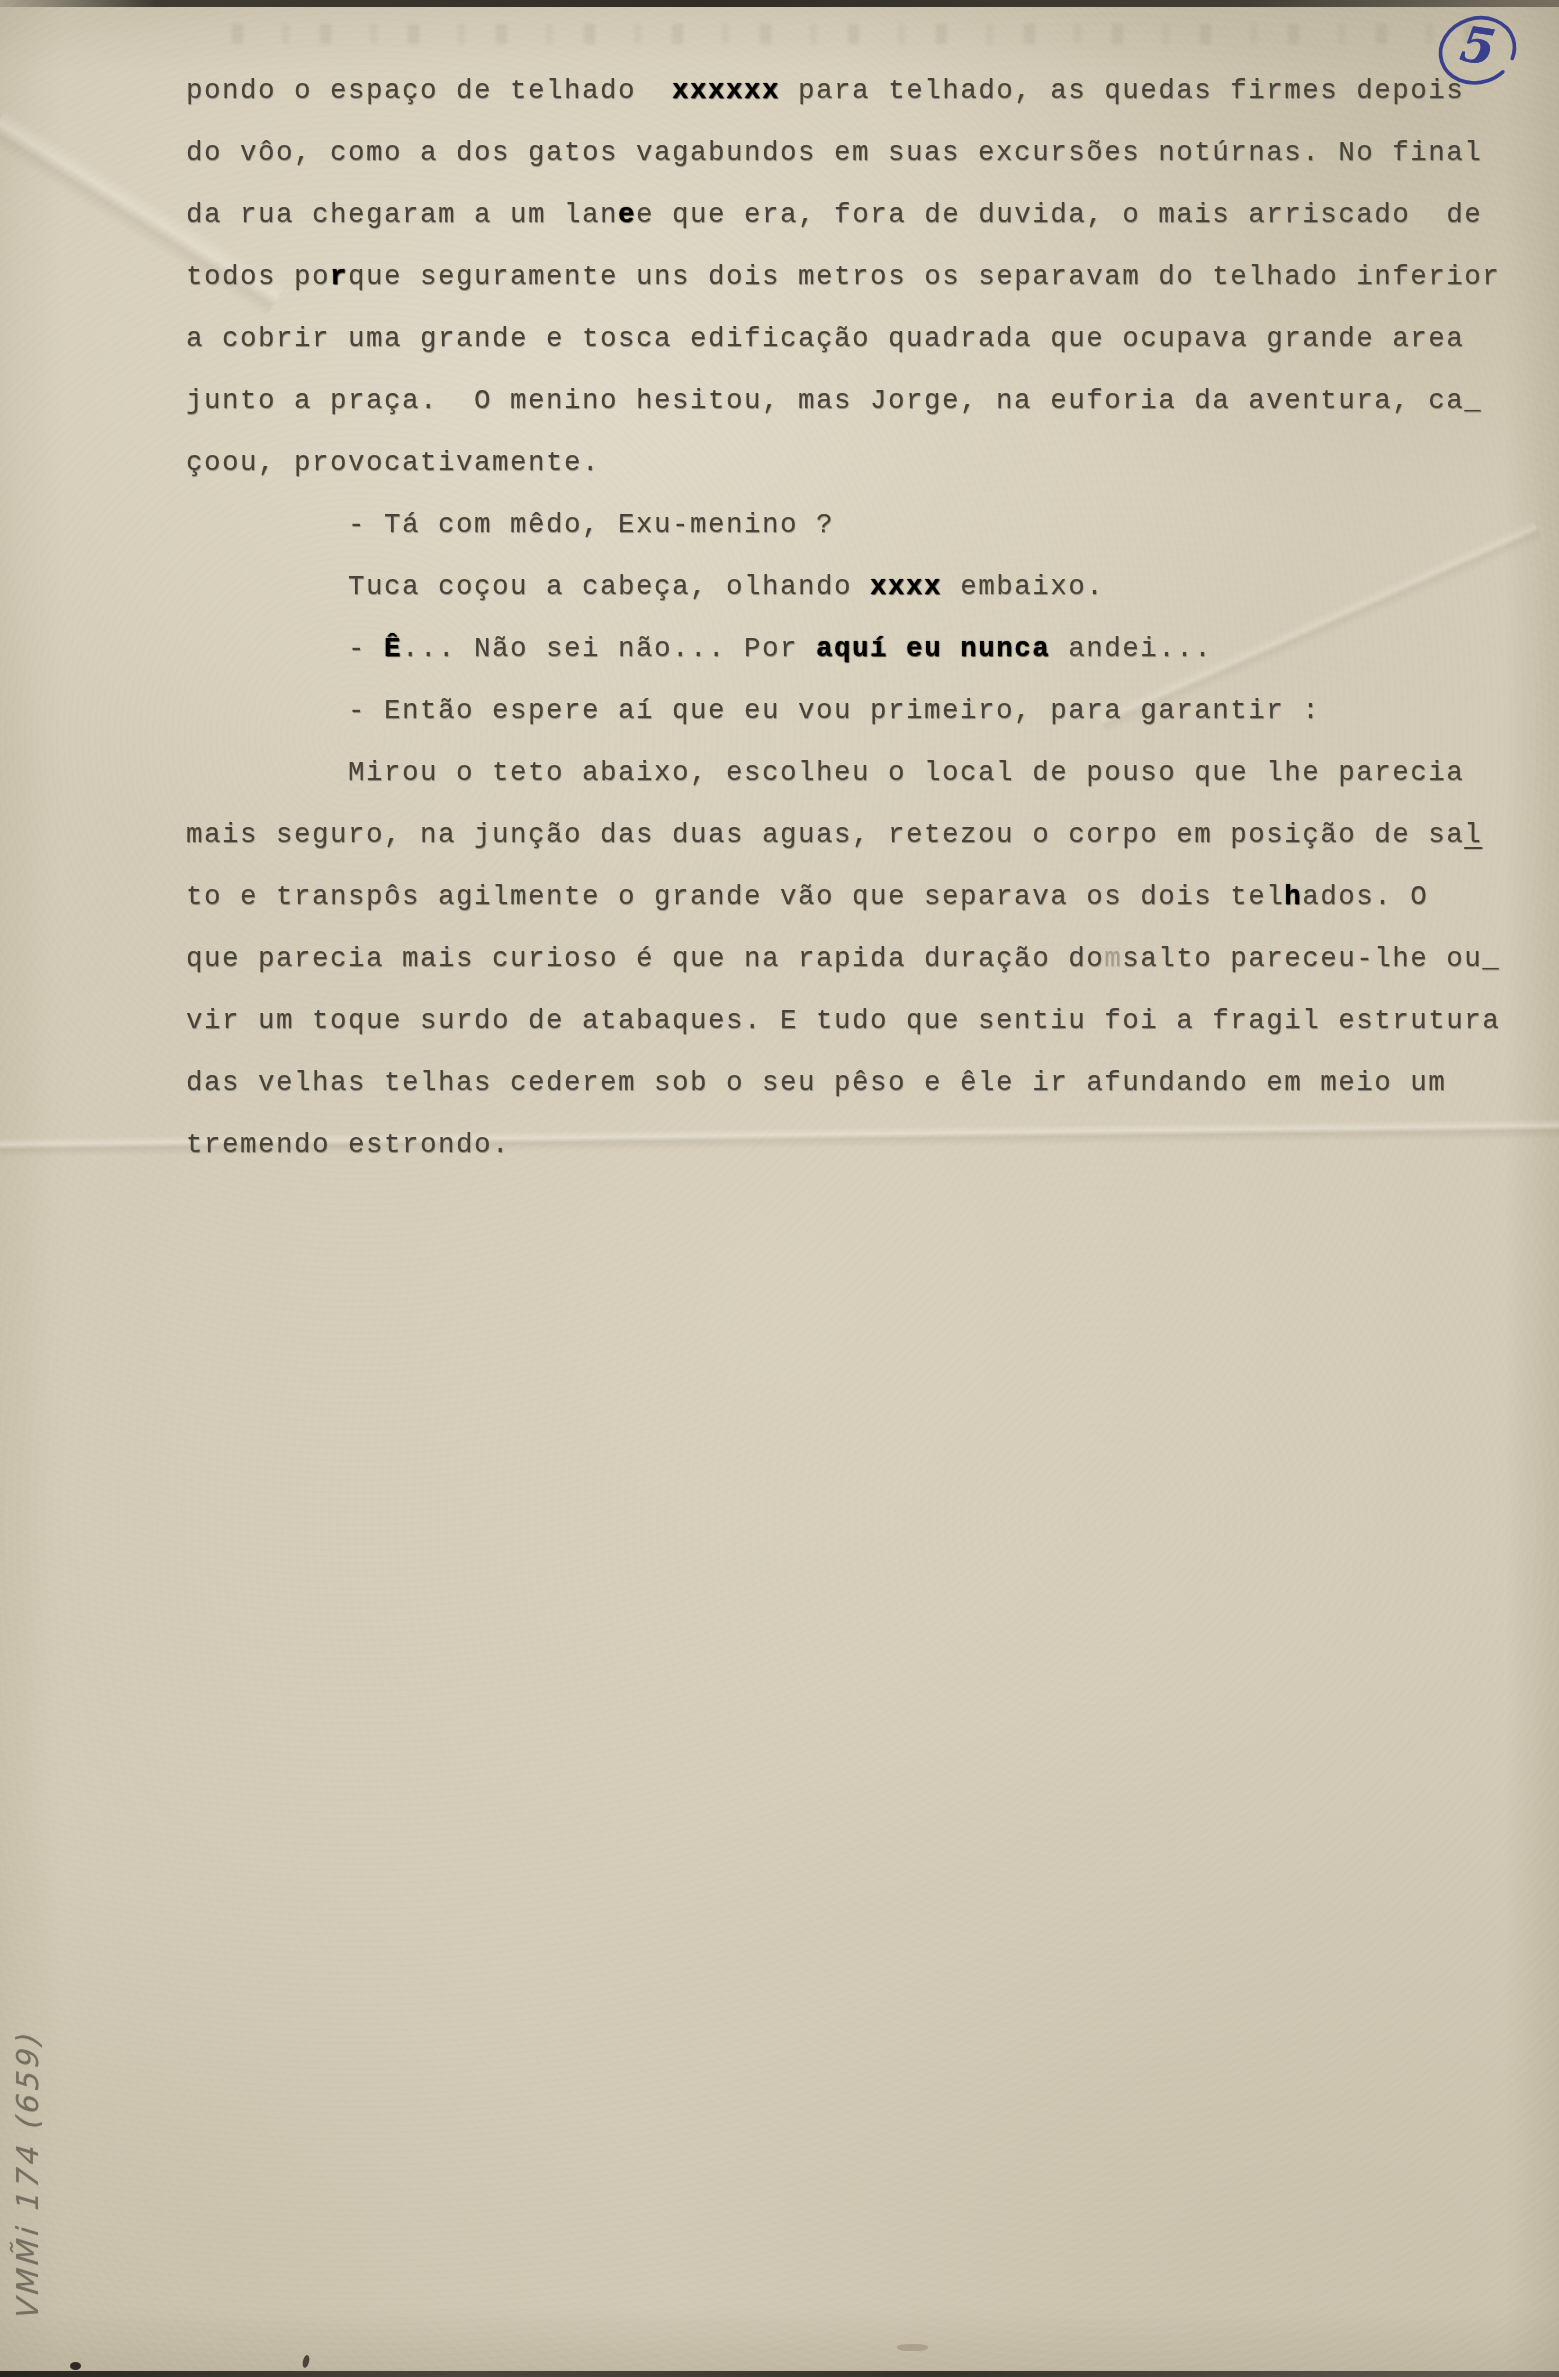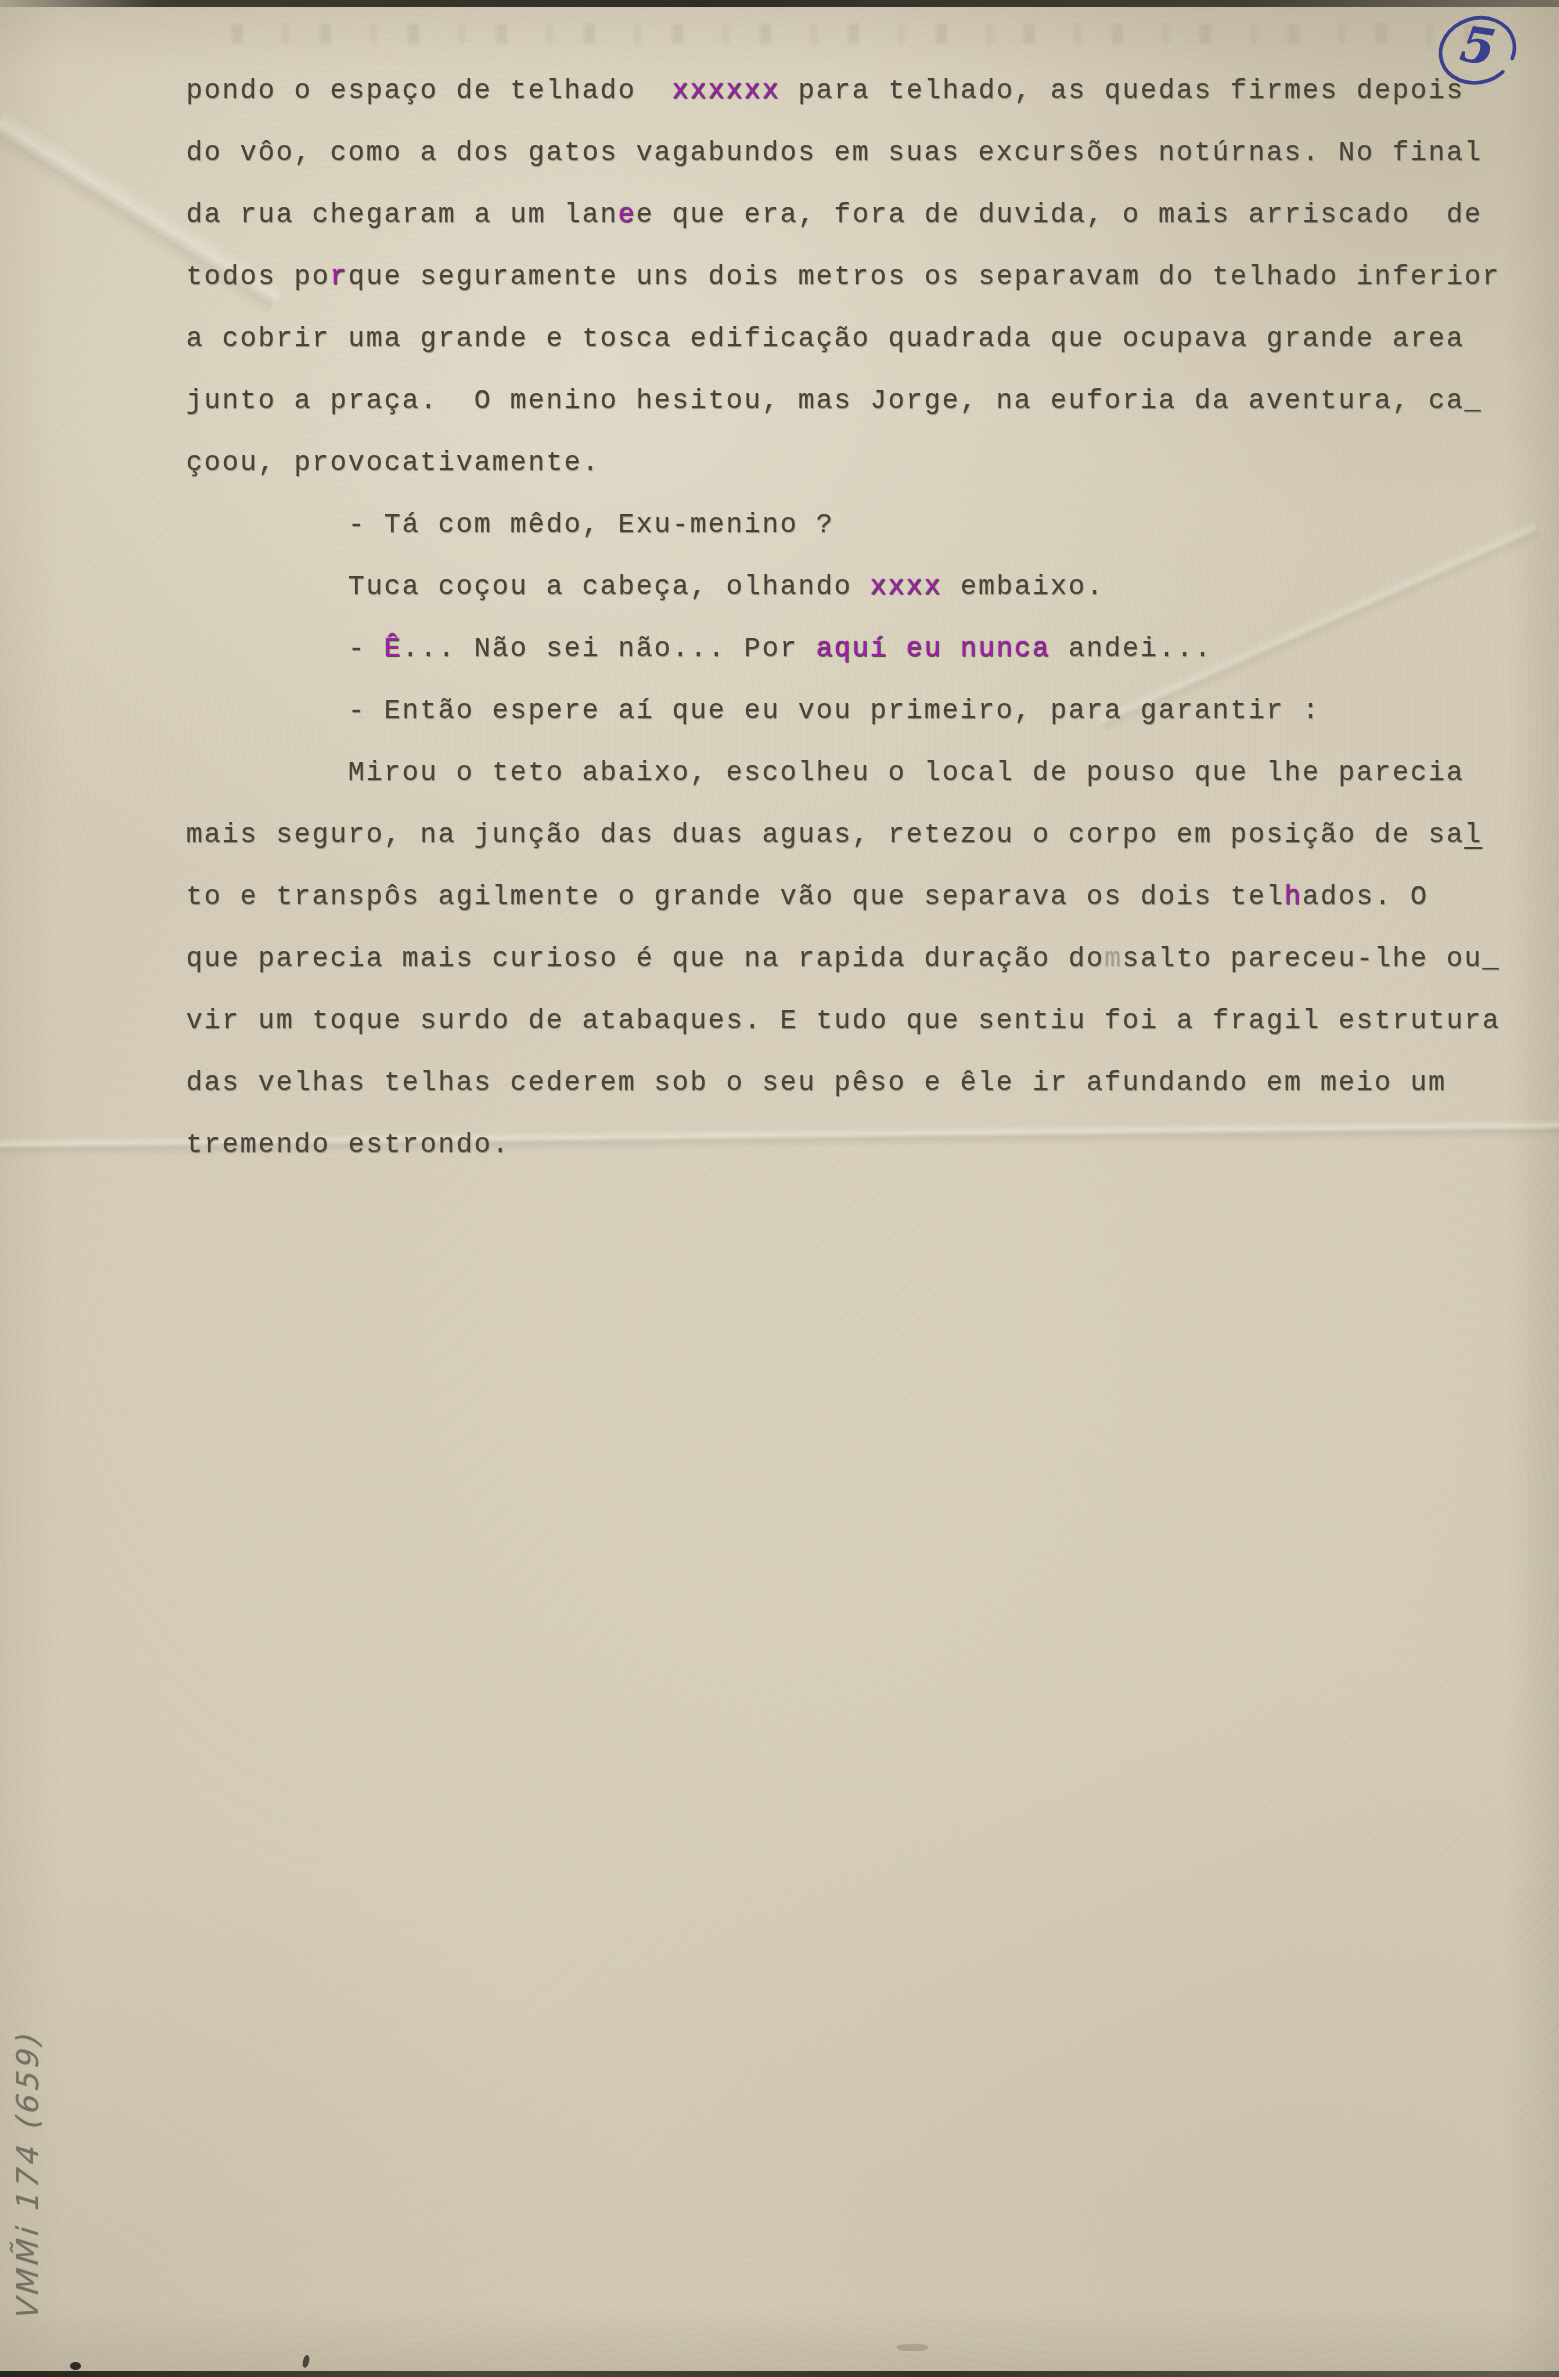--- a/index.html
+++ b/index.html
@@ -49,21 +49,21 @@
 
   
   #typed-text{
     position:absolute;left:186px;top:60px;
     font-family:"Liberation Mono","DejaVu Sans Mono",monospace;
     font-size:27.5px;line-height:62px;letter-spacing:1.5px;
     color:#48433a;white-space:pre;
     text-shadow:0.5px 0.5px 0.8px rgba(72,64,52,.5);
   }
   #typed-text .line{height:62px;}
-  #typed-text .b{font-weight:normal;color:#a21caf;text-shadow:0 0 1.2px #3c372e,0.6px 0.6px 0.9px rgba(58,52,42,.85);}
+  #typed-text .b{font-weight:bold;color:#000000;text-shadow:0 0 1.2px #3c372e,0.6px 0.6px 0.9px rgba(58,52,42,.85);}
   #typed-text .u{text-decoration:underline;text-underline-offset:4.6px;text-decoration-thickness:1.8px;}
   #typed-text .g{opacity:.35;}
 
   
   #page-num{position:absolute;left:1430px;top:0px;width:95px;height:97px;}
   #page-num svg{position:absolute;left:0;top:0;}
   #page-num .digit{
     position:absolute;left:31px;top:16.5px;
     font-family:"DejaVu Serif",serif;font-style:italic;font-weight:bold;
     font-size:49px;color:#39408e;transform:rotate(9deg);

